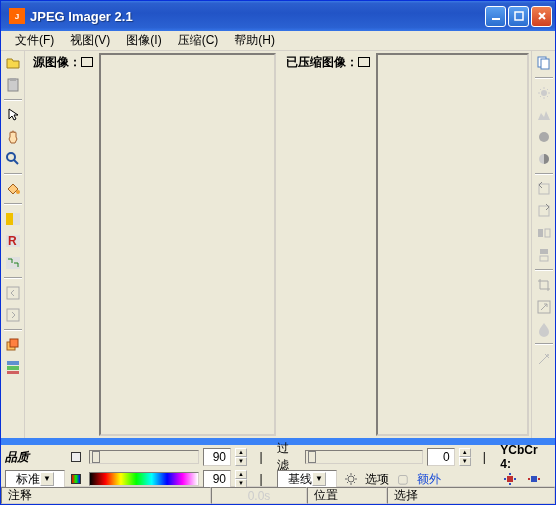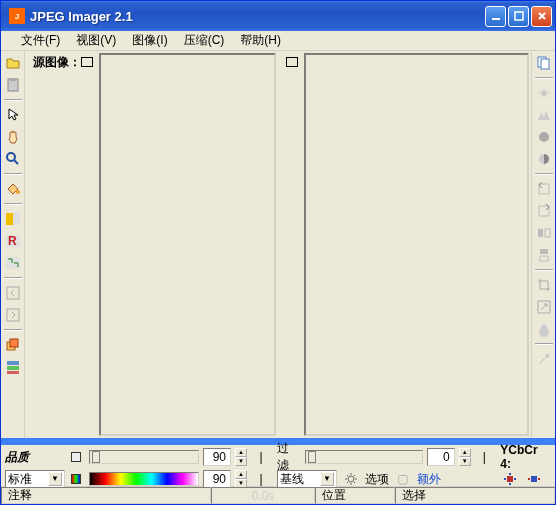--- a/index.html
+++ b/index.html
@@ -6,21 +6,21 @@
 body { background: #ece9d8; overflow: hidden; }
 .window { width: 556px; height: 505px; background: #ece9d8; border: 1px solid #0831d9; }
 .titlebar { height: 30px; background: linear-gradient(to bottom, #3b79e5 0%, #2b5fce 8%, #2254c6 40%, #2a61d2 88%, #3574e8 100%); display: flex; align-items: center; padding: 0 3px; }
 .titlebar-icon { width: 16px; height: 16px; background: #ff6600; margin: 0 5px; display: flex; align-items: center; justify-content: center; color: #fff; font-size: 8px; font-weight: bold; }
 .titlebar-text { color: #fff; font-weight: bold; flex: 1; font-size: 13px; text-shadow: 1px 1px 1px rgba(0,0,0,0.4); }
 .titlebar-btns { display: flex; gap: 2px; }
 .tbtn { width: 21px; height: 21px; border-radius: 3px; border: 1px solid #fff; display: flex; align-items: center; justify-content: center; color: #fff; font-weight: bold; cursor: pointer; }
 .tbtn.min { background: linear-gradient(to bottom, #5aa0f0, #2a6dd0); }
 .tbtn.max { background: linear-gradient(to bottom, #5aa0f0, #2a6dd0); }
 .tbtn.close { background: linear-gradient(to bottom, #f08050, #d04020); }
-.menubar { height: 20px; background: #ece9d8; display: flex; align-items: center; padding: 0 12px; border-bottom: 1px solid #d4d0c8; }
+.menubar { height: 20px; background: #ece9d8; display: flex; align-items: center; padding: 0 6px; border-bottom: 1px solid #d4d0c8; }
 .menu-item { padding: 2px 8px; cursor: pointer; }
 .content { display: flex; height: calc(100% - 30px - 20px - 48px - 18px); }
 .toolbar-left, .toolbar-right { width: 24px; background: #ece9d8; display: flex; flex-direction: column; align-items: center; padding: 2px 0; gap: 2px; border-right: 1px solid #d4d0c8; }
 .toolbar-right { border-right: none; border-left: 1px solid #d4d0c8; }
 .tool-btn { width: 20px; height: 20px; display: flex; align-items: center; justify-content: center; cursor: pointer; }
 .tool-sep { width: 18px; height: 2px; border-top: 1px solid #a0a0a0; border-bottom: 1px solid #fff; margin: 2px 0; }
 .panels { flex: 1; display: flex; background: #ece9d8; padding: 2px; gap: 0; }
 .panel { flex: 1; display: flex; flex-direction: row; }
 .panel-header { height: 18px; background: #ece9d8; display: flex; align-items: center; padding: 0 6px; font-weight: bold; justify-content: space-between; }
 .panel-body { flex: 1; background: #ece9d8; border: 2px inset #d4d0c8; }
@@ -29,21 +29,21 @@
 .bottom-bar { height: 48px; background: #ece9d8; border-top: 7px solid #3b82f6; display: flex; padding: 3px 4px; gap: 6px; align-items: flex-start; }
 .bb-col { display: flex; flex-direction: column; gap: 4px; }
 .bb-row { display: flex; align-items: center; gap: 4px; height: 18px; }
 .bb-label { font-weight: bold; font-style: italic; min-width: 40px; }
 .slider { width: 110px; height: 14px; background: #ece9d8; border: 1px inset #d4d0c8; position: relative; }
 .slider-thumb { position: absolute; width: 8px; height: 12px; background: #ece9d8; border: 1px solid #808080; top: 0; }
 .grad-slider { width: 110px; height: 14px; background: linear-gradient(to right, #000, #f00, #ff0, #0f0, #0ff, #00f, #f0f, #fff); border: 1px inset #d4d0c8; }
 .spin-input { width: 28px; height: 18px; background: #fff; border: 1px inset #d4d0c8; display: flex; align-items: center; justify-content: flex-end; padding: 0 4px; }
 .spin-btns { width: 12px; height: 18px; display: flex; flex-direction: column; }
 .spin-up, .spin-down { height: 9px; background: #ece9d8; border: 1px outset #fff; font-size: 6px; text-align: center; line-height: 7px; cursor: pointer; }
-.combo { height: 18px; background: #fff; border: 1px inset #d4d0c8; display: flex; align-items: center; padding: 0 2px; min-width: 60px; justify-content: space-between; }
+.combo { height: 18px; background: #fff; border: 1px inset #d4d0c8; display: flex; align-items: center; padding: 0 2px; min-width: 60px; justify-content: center; }
 .combo-btn { width: 14px; height: 14px; background: #ece9d8; border: 1px outset #fff; font-size: 8px; text-align: center; line-height: 12px; cursor: pointer; }
 .icon-btn { width: 20px; height: 18px; display: flex; align-items: center; justify-content: center; cursor: pointer; border: 1px solid transparent; }
 .statusbar { height: 18px; background: #ece9d8; border-top: 1px solid #d4d0c8; display: flex; }
 .status-cell { border: 1px inset #d4d0c8; padding: 1px 6px; display: flex; align-items: center; }
 .sq-icon { width: 10px; height: 10px; border: 1px solid #333; display: inline-block; margin-right: 4px; background: #eee; }
 </style>
 </head>
 <body>
 
 <div class="window">
@@ -166,20 +166,21 @@
       <div class="panel">
         <div class="panel-header">
           <span>源图像：</span>
           <span class="panel-sq"></span>
         </div>
         <div class="panel-body"></div>
       </div>
       <div class="divider"></div>
       <div class="panel">
         <div class="panel-header">
+          <span>已压缩图像：</span>
           <span class="panel-sq"></span>
         </div>
         <div class="panel-body"></div>
       </div>
     </div>
 
     <div class="toolbar-right">
       <div class="tool-btn">
           <svg width="16" height="16">
             <rect x="2" y="2" width="8" height="10" fill="#fff" stroke="#5080c0"></rect>
@@ -346,17 +347,17 @@
               <rect x="2" y="7" width="2" height="2" fill="#c03030"></rect>
               <rect x="12" y="7" width="2" height="2" fill="#c03030"></rect>
             </svg>
           </div>
       </div>
     </div>
   </div>
 
   <div class="statusbar">
     <div class="status-cell" style="width:210px">注释</div>
-    <div class="status-cell" style="width:104px;color:#ccc;justify-content:center">0.0s</div>
+    <div class="status-cell" style="width:96px;color:#ccc;justify-content:center">0.0s</div>
     <div class="status-cell" style="width:80px">位置</div>
     <div class="status-cell" style="flex:1">选择</div>
   </div>
 </div>
 
 </body></html>

